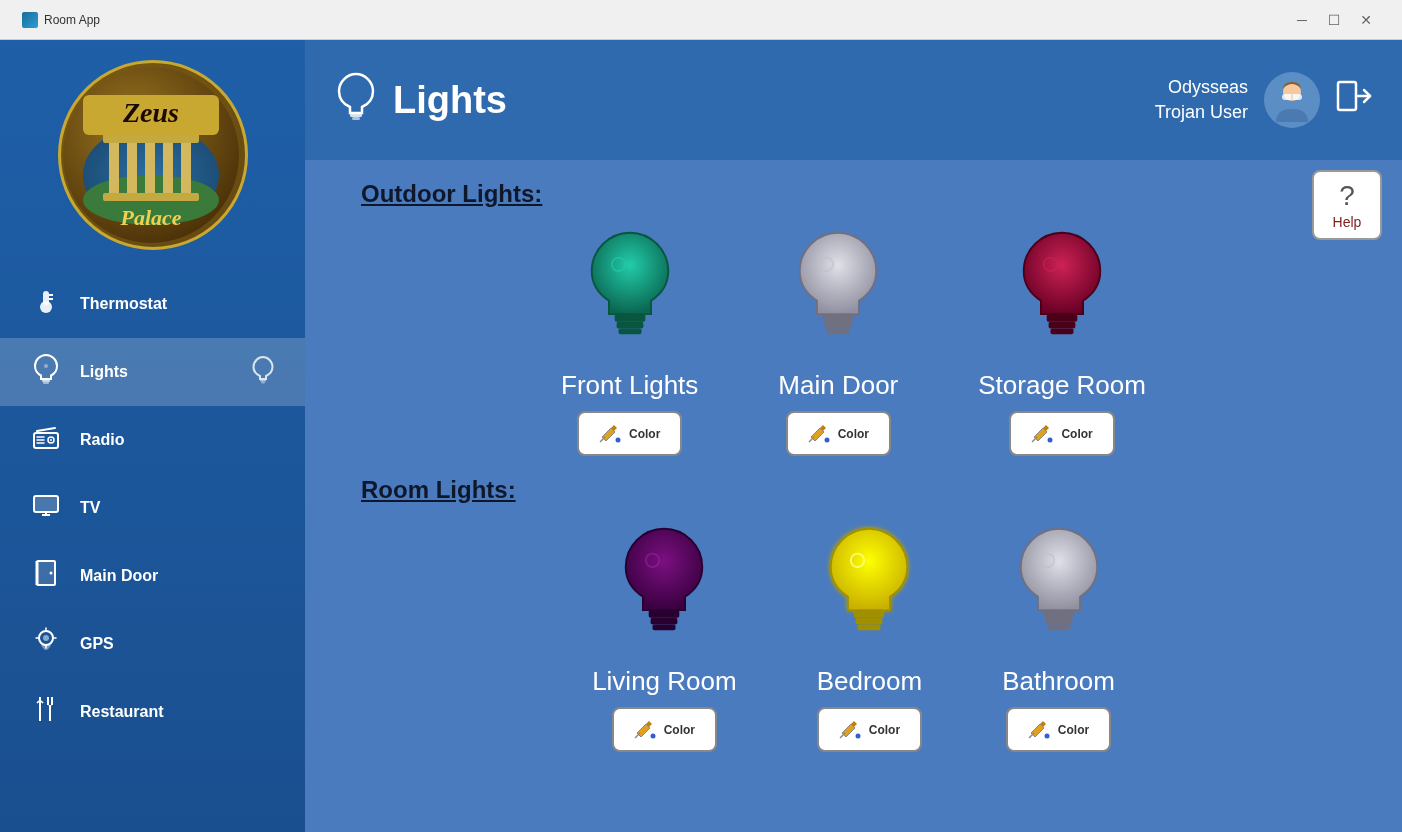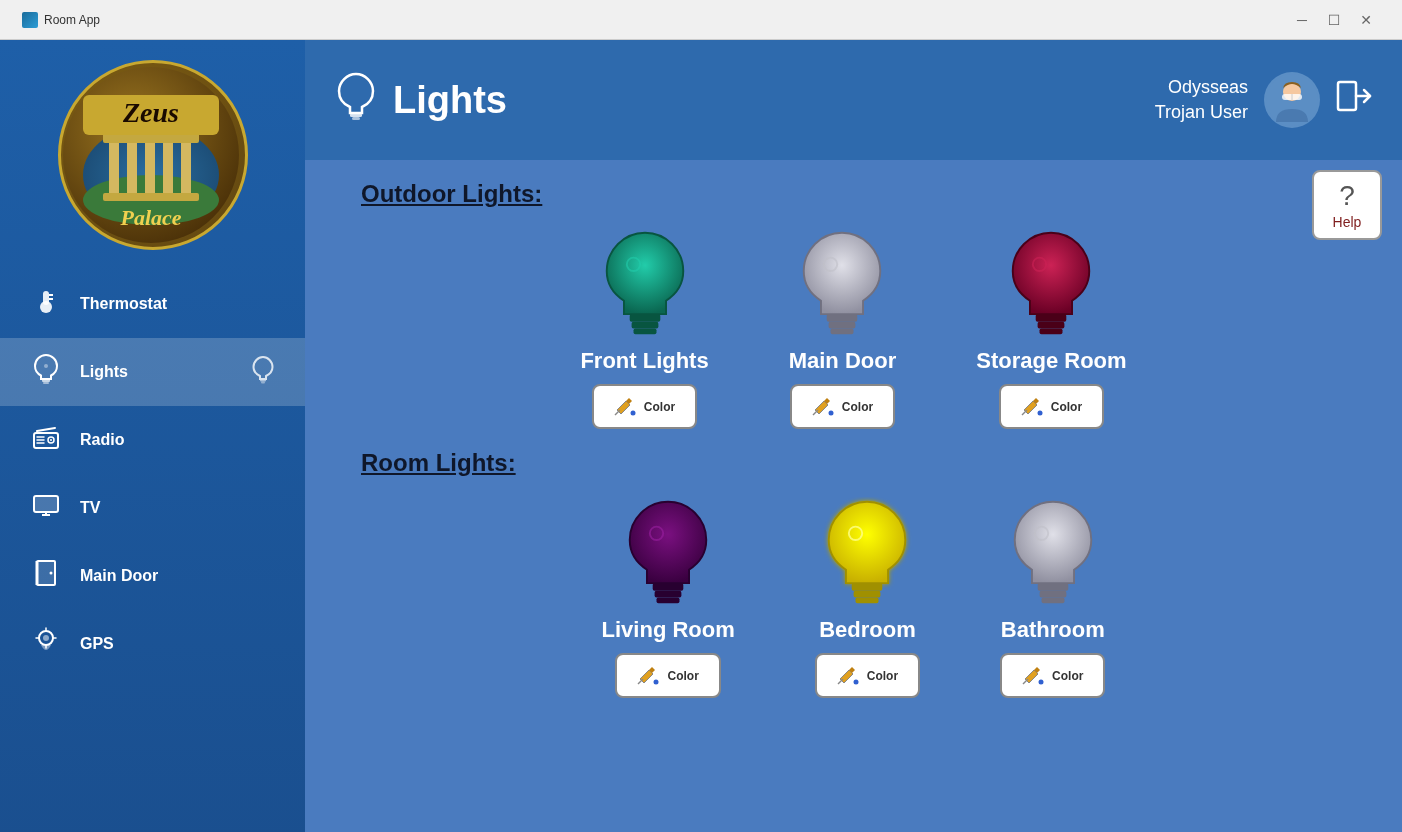--- a/index.html
+++ b/index.html
@@ -216,24 +216,25 @@
       align-items: center;
       gap: 10px;
     }
 
     .light-bulb-svg {
       width: 100px;
       height: 110px;
     }
 
     .light-label {
-      font-size: 22px;
-      font-weight: bold;
+      font-size: 26px;
+      font-weight: normal;
       color: white;
       text-align: center;
+      margin-top: 22px;
     }
 
     .color-btn {
       background: white;
       border: 2px solid #888;
       border-radius: 8px;
       padding: 8px 20px;
       cursor: pointer;
       display: flex;
       align-items: center;
@@ -402,20 +403,34 @@
           <svg width="28" height="28" viewBox="0 0 28 28" fill="white">
             <circle cx="14" cy="11" r="7" fill="none" stroke="white" stroke-width="2"></circle>
             <circle cx="14" cy="11" r="3" fill="white" opacity="0.5"></circle>
             <path d="M14 4 L14 1 M14 18 L14 21 M7 11 L4 11 M21 11 L24 11" stroke="white" stroke-width="1.5" stroke-linecap="round"></path>
             <path d="M9 18 Q14 28, 19 18" fill="white" opacity="0.4"></path>
           </svg>
         </span>
         <span>GPS</span>
       </div>
 
+      <div class="nav-item">
+        <span class="nav-icon">
+          <svg width="28" height="28" viewBox="0 0 28 28" fill="white">
+            <line x1="8" y1="2" x2="8" y2="12" stroke="white" stroke-width="2"></line>
+            <path d="M5 8 Q8 4, 11 8" fill="none" stroke="white" stroke-width="1.5"></path>
+            <line x1="8" y1="12" x2="8" y2="26" stroke="white" stroke-width="2"></line>
+            <line x1="20" y1="2" x2="20" y2="10" stroke="white" stroke-width="2"></line>
+            <line x1="16" y1="2" x2="16" y2="10" stroke="white" stroke-width="2"></line>
+            <path d="M16 10 Q18 14, 20 10" fill="white" opacity="0.5"></path>
+            <line x1="18" y1="10" x2="18" y2="26" stroke="white" stroke-width="2"></line>
+          </svg>
+        </span>
+        <span>Restaurant</span>
+      </div>
     </nav>
   </div>
 
   <div class="main-content">
 
     <div class="header">
       <div class="header-left">
         <span class="header-icon">
           <svg width="42" height="48" viewBox="0 0 42 48" fill="white">
             <path d="M21 2 C12 2, 4 10, 4 19 C4 26, 8 32, 15 35 L15 41 L27 41 L27 35 C34 32, 38 26, 38 19 C38 10, 30 2, 21 2Z" fill="none" stroke="white" stroke-width="2.5"></path>

